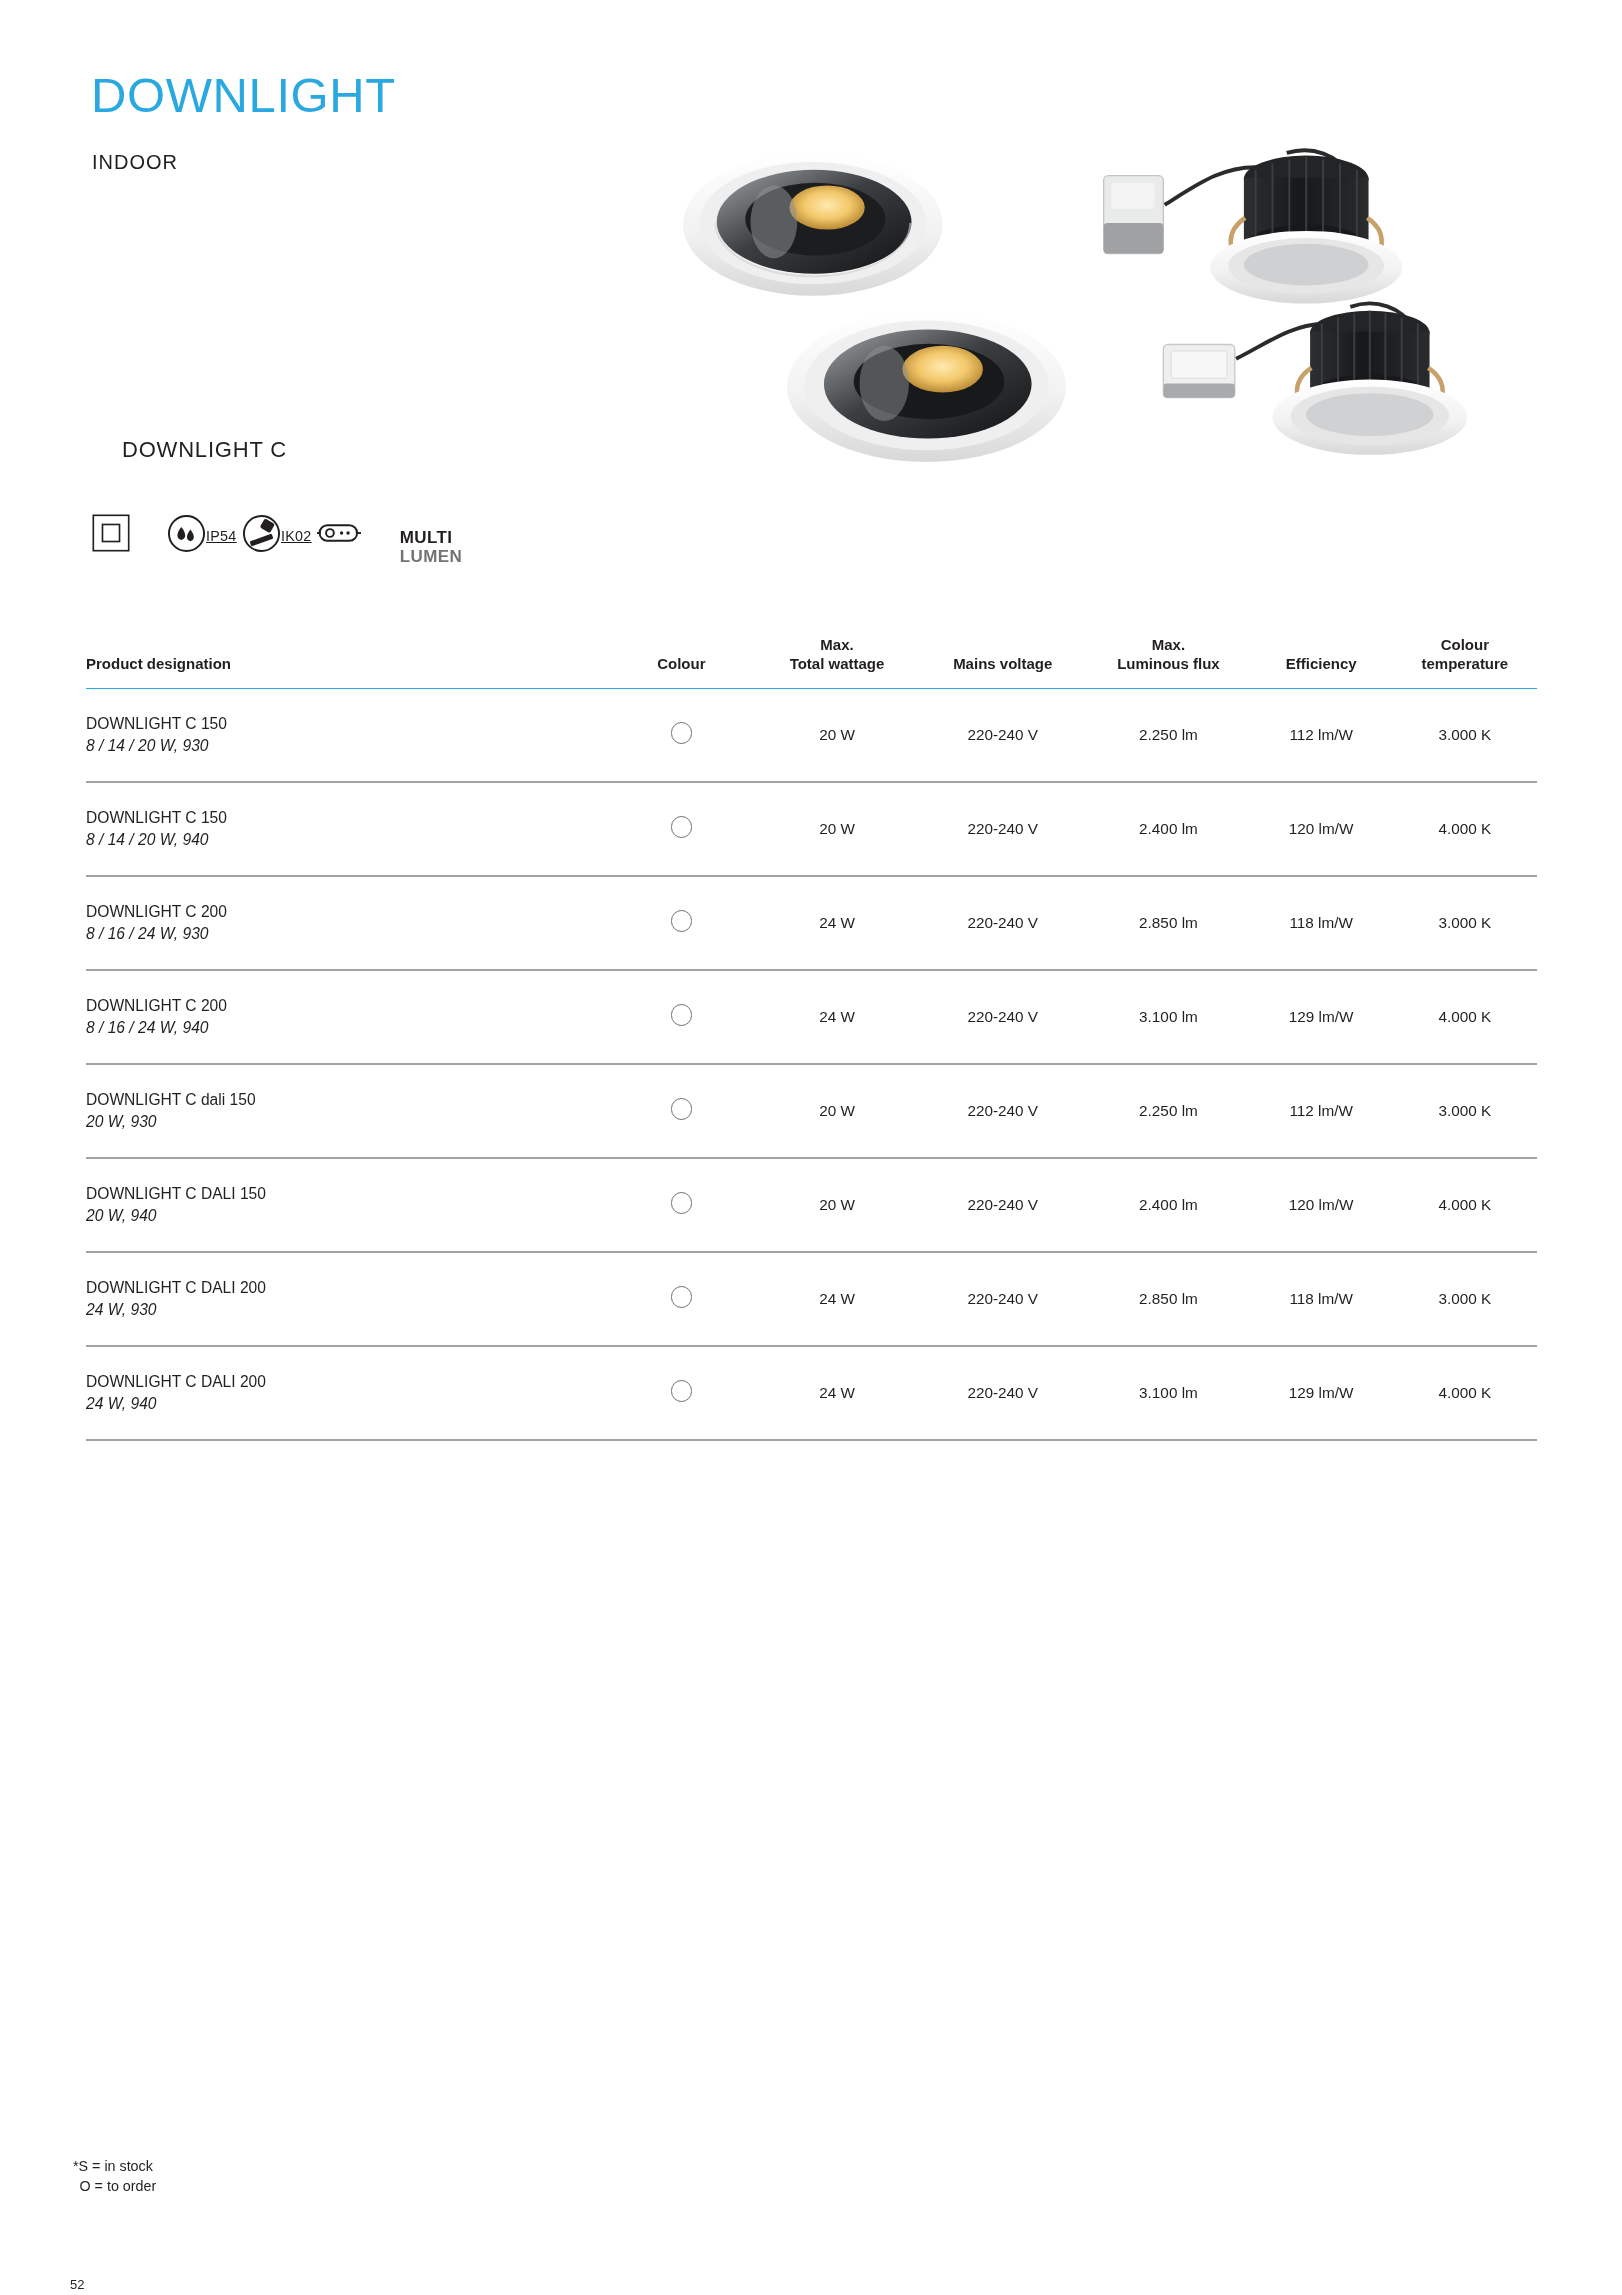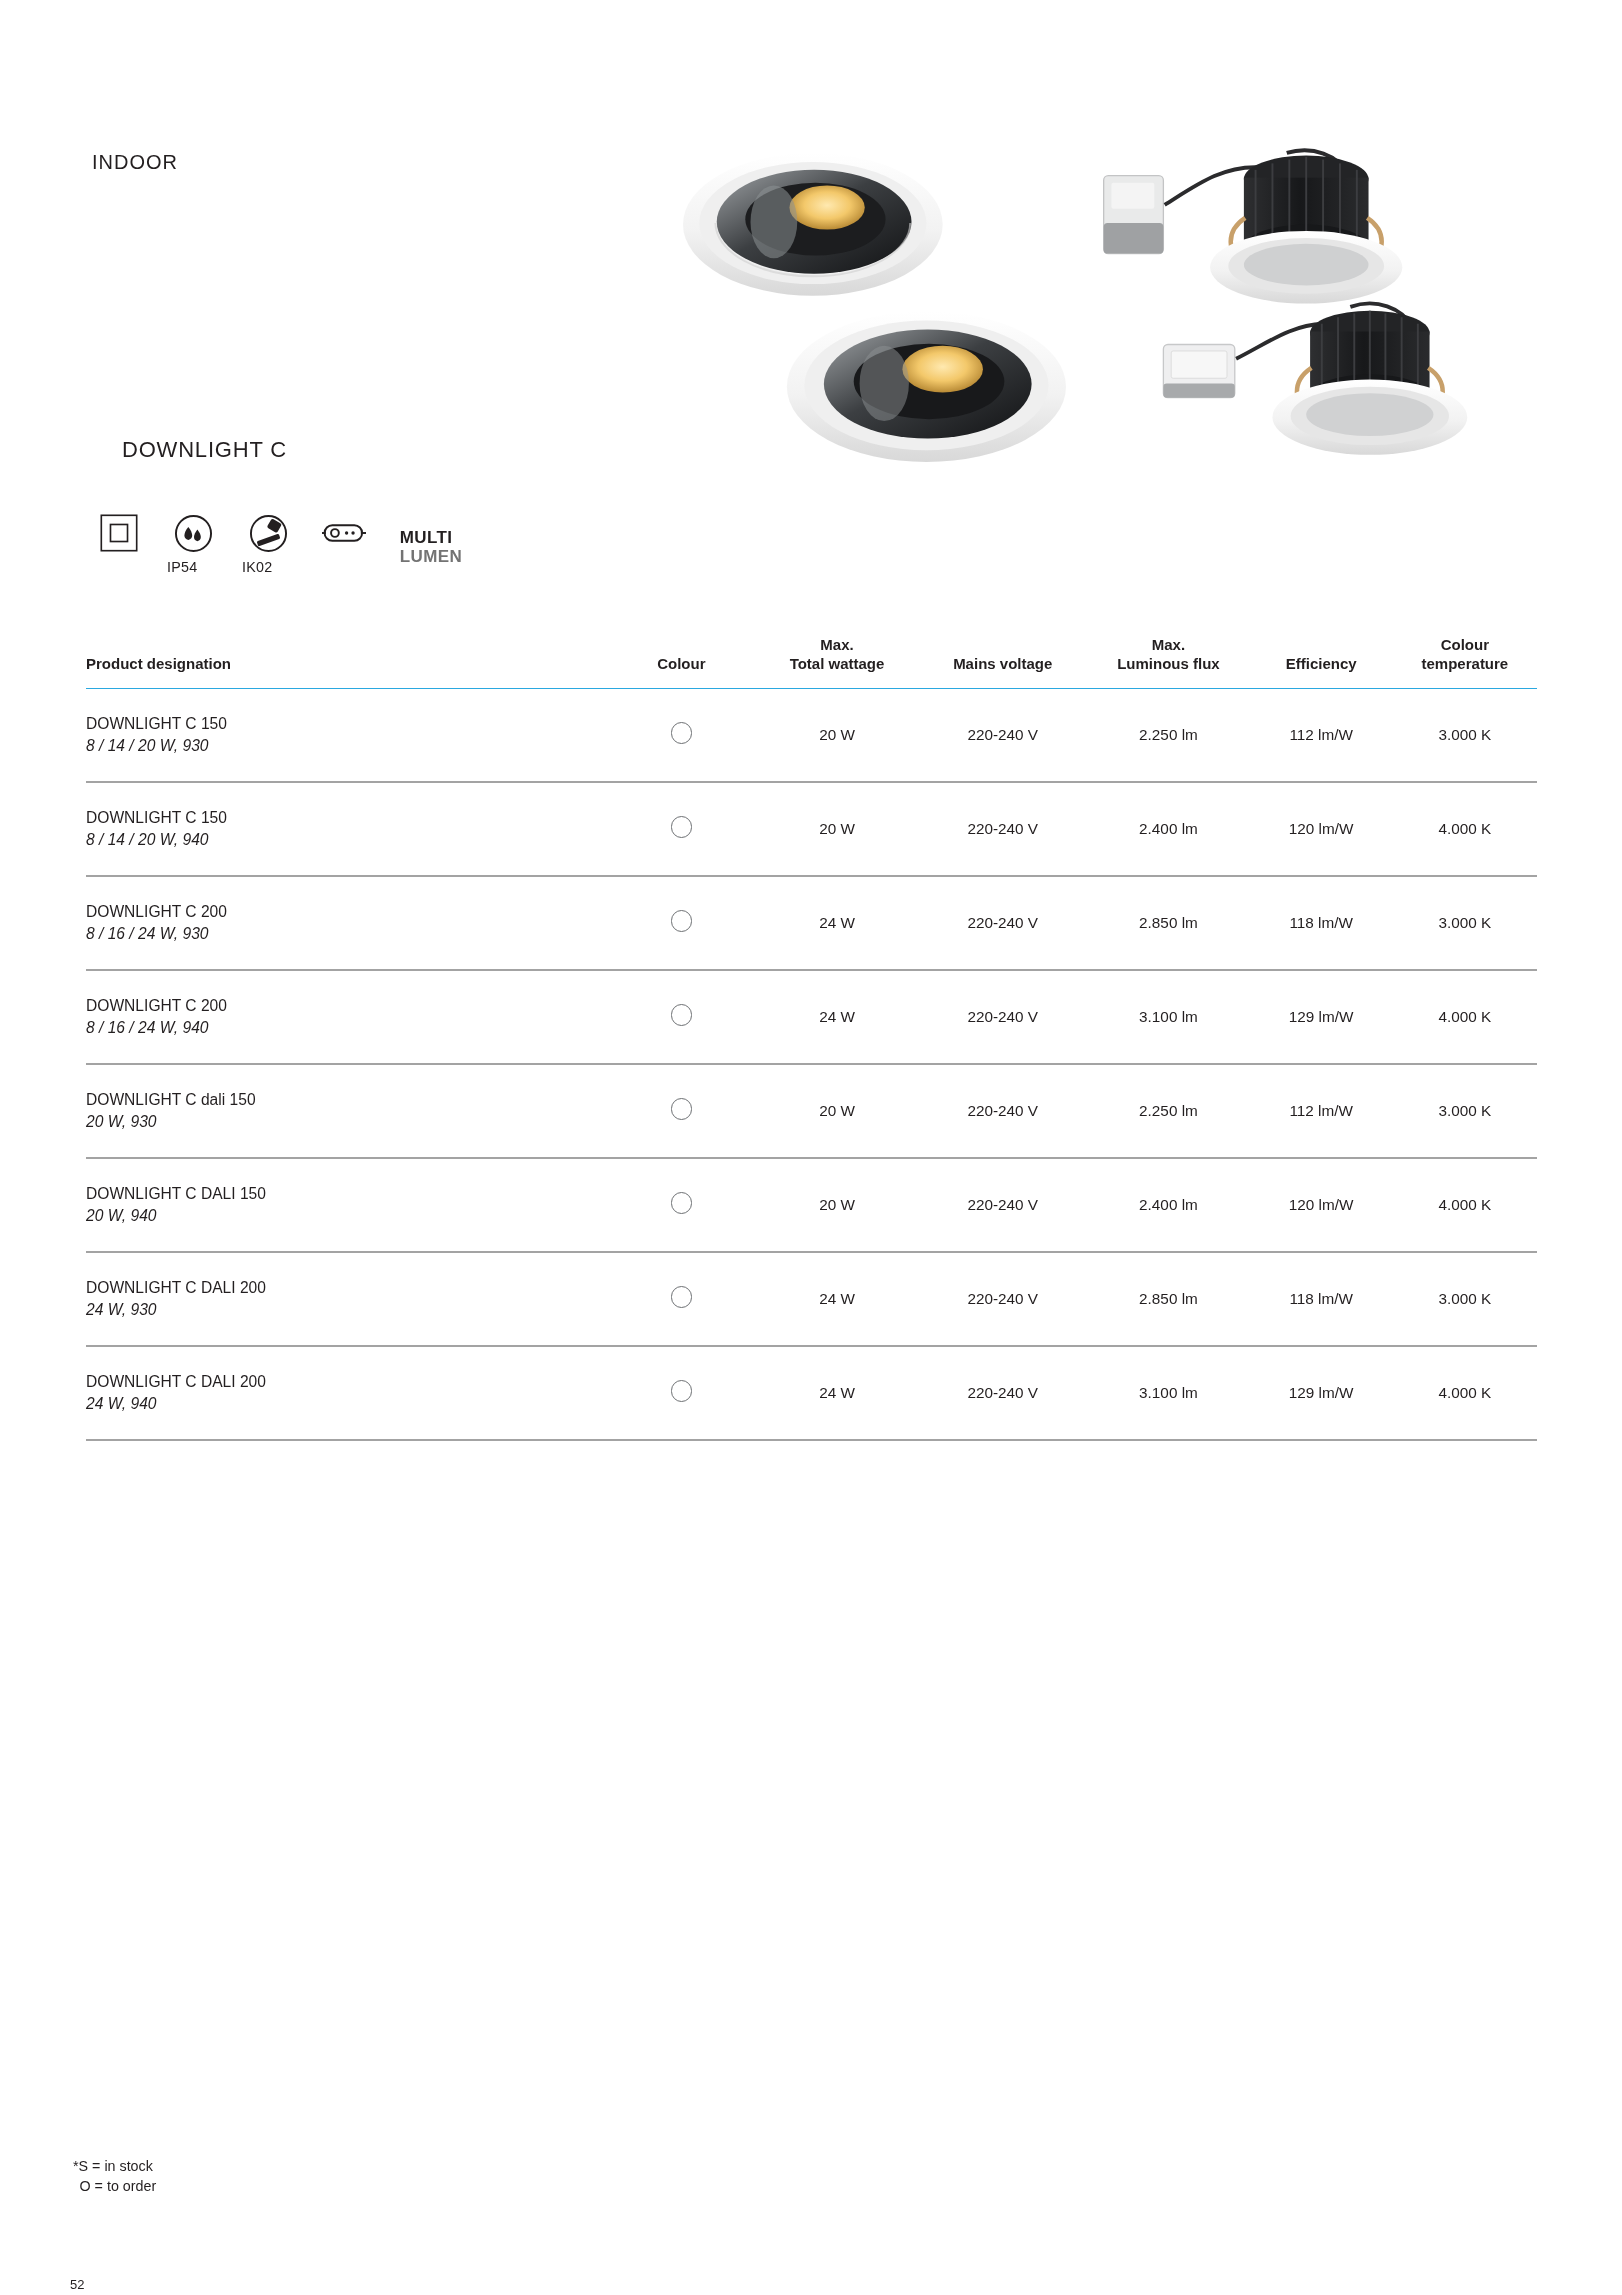--- a/index.html
+++ b/index.html
@@ -66,22 +66,24 @@
   .icon-strip {
     position: absolute;
     left: 92px;
     top: 513px;
     display: flex;
     align-items: flex-start;
     gap: 22px;
   }
   .icon-cell {
     display: flex;
-    flex-direction: column;
+    flex-direction: row;
+    align-items: center;
     width: 53px;
+    text-decoration: underline;
   }
   .icon-cell .glyph {
     height: 40px;
     display: flex;
     align-items: center;
     justify-content: center;
   }
   .icon-cell .cap {
     margin-top: 5.8px;
     font-size: 14.3px;
@@ -186,20 +188,21 @@
     font-size: 13px;
     color: #231f20;
     margin-top: 48px;
   }
 </style>
 </head>
 <body>
 
 <div class="page">
 
+  <div class="title">DOWNLIGHT</div>
   <div class="subtitle">INDOOR</div>
   <div class="family-name">DOWNLIGHT C</div>
 
   <div class="product-art">
     <svg width="819" height="396" viewBox="0 0 1260 610" xmlns="http://www.w3.org/2000/svg">
       <defs>
         <radialGradient id="lampGlow" cx="50%" cy="45%" r="55%">
           <stop offset="0%" stop-color="#ffe9b0"></stop>
           <stop offset="55%" stop-color="#f3c86a"></stop>
           <stop offset="100%" stop-color="#b88a35"></stop>

